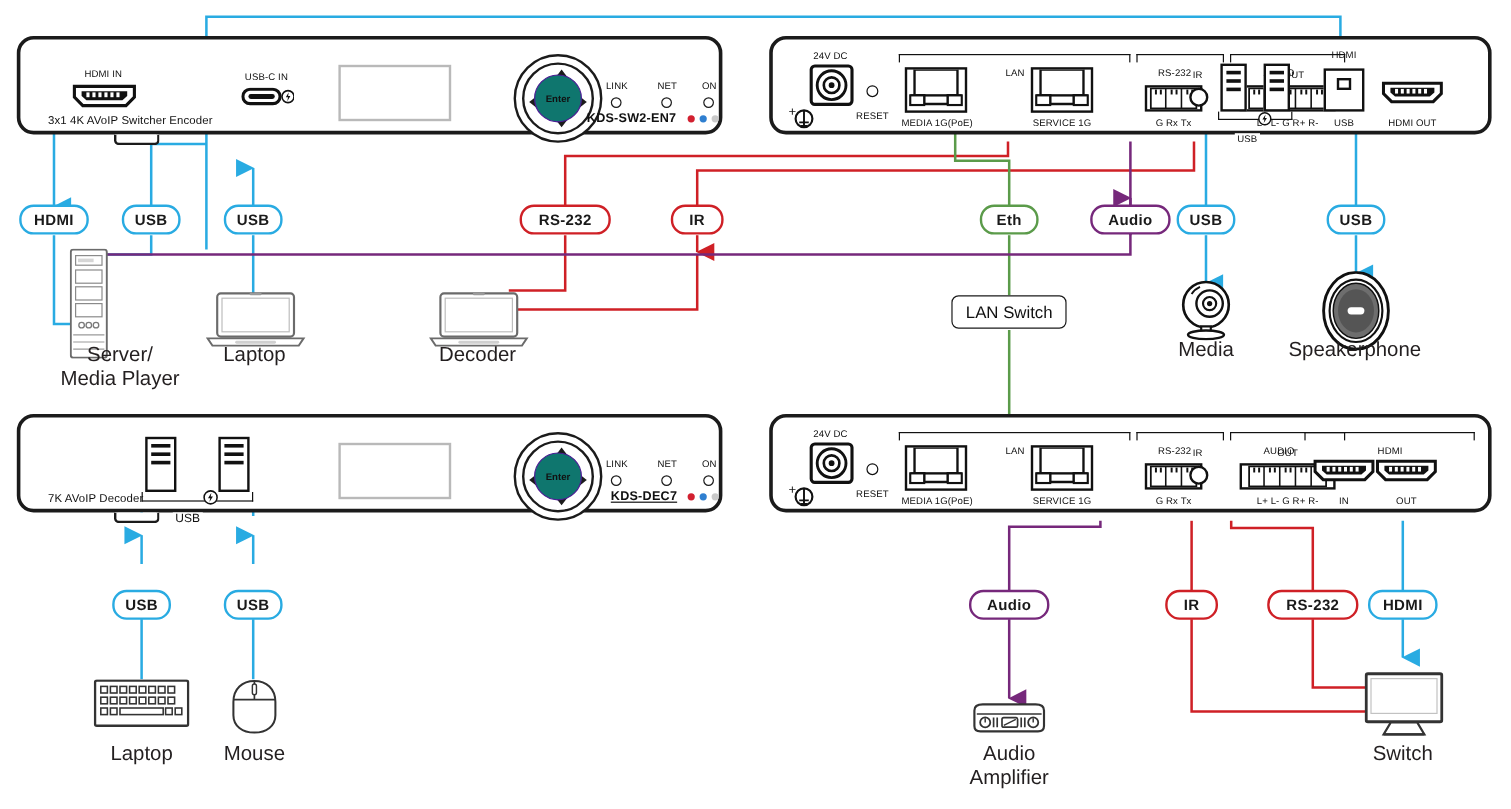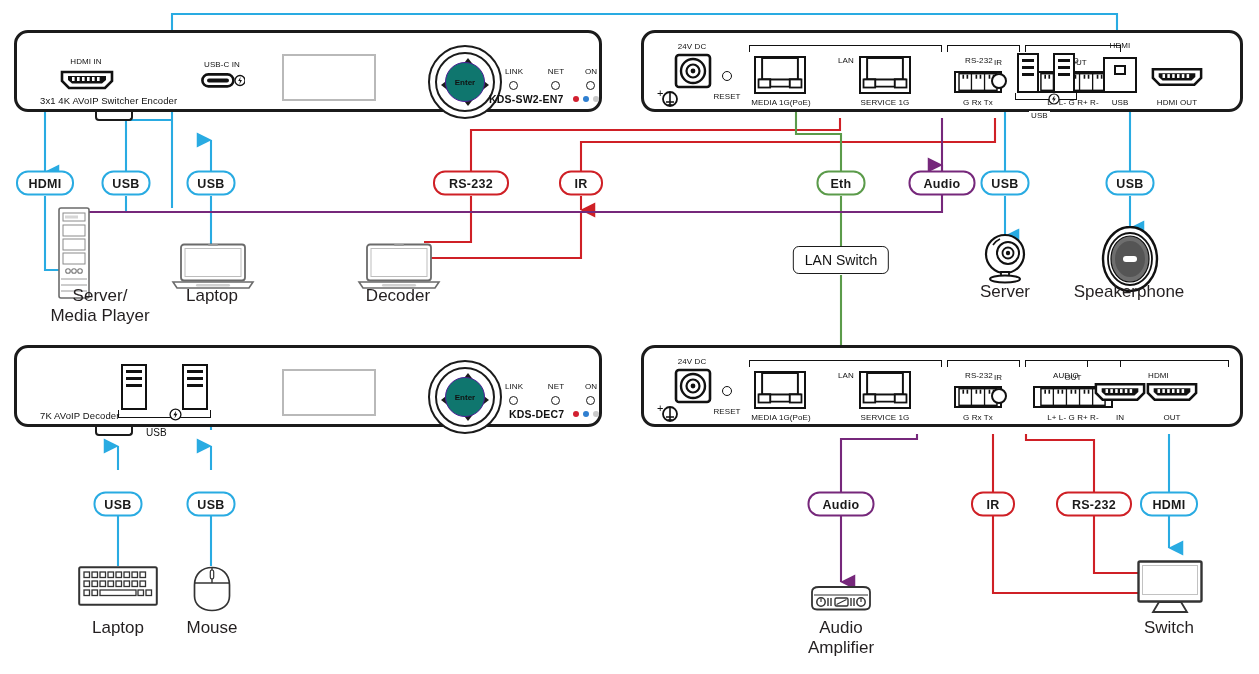--- a/index.html
+++ b/index.html
@@ -337,21 +337,21 @@
       <div class="navinner">Enter</div>
     </div>
 
     <div class="ptxt c" style="left:497px;top:34px;">LINK</div>
     <div class="ptxt c" style="left:539px;top:34px;">NET</div>
     <div class="ptxt c" style="left:574px;top:34px;">ON</div>
     <div class="ledcircle" style="left:492px;top:48px;"></div>
     <div class="ledcircle" style="left:534px;top:48px;"></div>
     <div class="ledcircle" style="left:569px;top:48px;"></div>
 
-    <div class="model" style="left:492px;top:60px;">KDS-DEC7</div>
+    <div class="model" style="left:492px;top:60px;text-decoration:underline;">KDS-DEC7</div>
     <div class="leddot" style="left:556px;top:63px;background:#d22030;"></div>
     <div class="leddot" style="left:566px;top:63px;background:#2f7fd0;"></div>
     <div class="leddot" style="left:576px;top:63px;background:#c9c9c9;"></div>
   </div>
   <div class="dev-foot" style="left:95px;top:427px;"></div>
 
   <div class="device" style="left:641px;top:345px;width:602px;height:82px;">
     <div class="ptxt c" style="left:48px;top:9px;">24V DC</div>
     <svg style="position:absolute;left:30px;top:20px;" width="38" height="36" viewBox="0 0 38 36">
       <rect x="2" y="2" width="34" height="32" rx="3" fill="#fff" stroke="#111" stroke-width="2.6"></rect>
@@ -582,21 +582,21 @@
       <div class="pill ir" style="left: 993px; top: 504px; width: 44px;">IR</div>
       <div class="pill rs232" style="left: 1094px; top: 504px; width: 76px;">RS-232</div>
       <div class="pill hdmi" style="left: 1169px; top: 504px; width: 58px;">HDMI</div>
     </div>
 
   <div id="caption-host">
       <div class="caption cap-multiline" style="left: 100px; top: 286px;">Server/
 Media Player</div>
       <div class="caption cap-multiline" style="left: 212px; top: 286px;">Laptop</div>
       <div class="caption cap-multiline" style="left: 398px; top: 286px;">Decoder</div>
-      <div class="caption cap-multiline" style="left: 1005px; top: 282px;">Server</div>
+      <div class="caption cap-multiline" style="left: 1005px; top: 282px;">Media</div>
       <div class="caption cap-multiline" style="left: 1129px; top: 282px;">Speakerphone</div>
       <div class="caption cap-multiline" style="left: 118px; top: 618px;">Laptop</div>
       <div class="caption cap-multiline" style="left: 212px; top: 618px;">Mouse</div>
       <div class="caption cap-multiline" style="left: 841px; top: 618px;">Audio
 Amplifier</div>
       <div class="caption cap-multiline" style="left: 1169px; top: 618px;">Switch</div>
     </div>
 
 </div>
 

